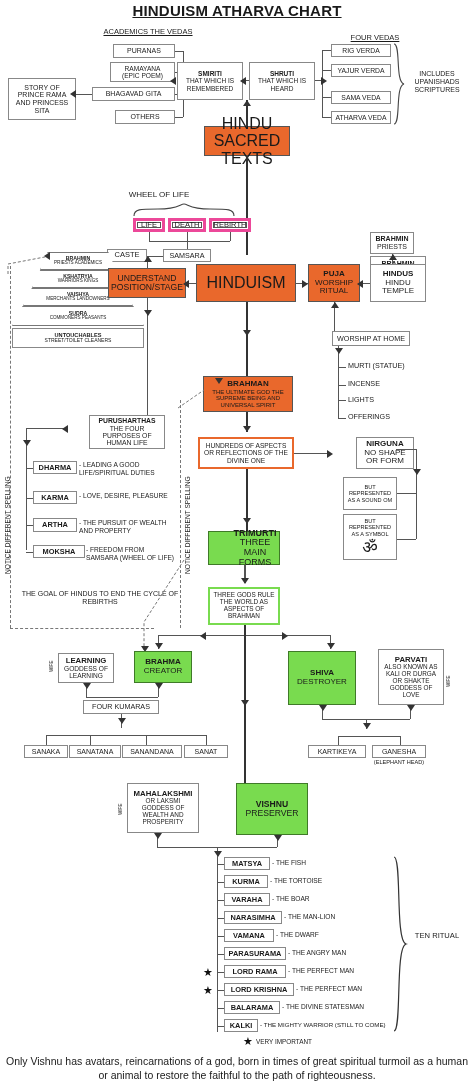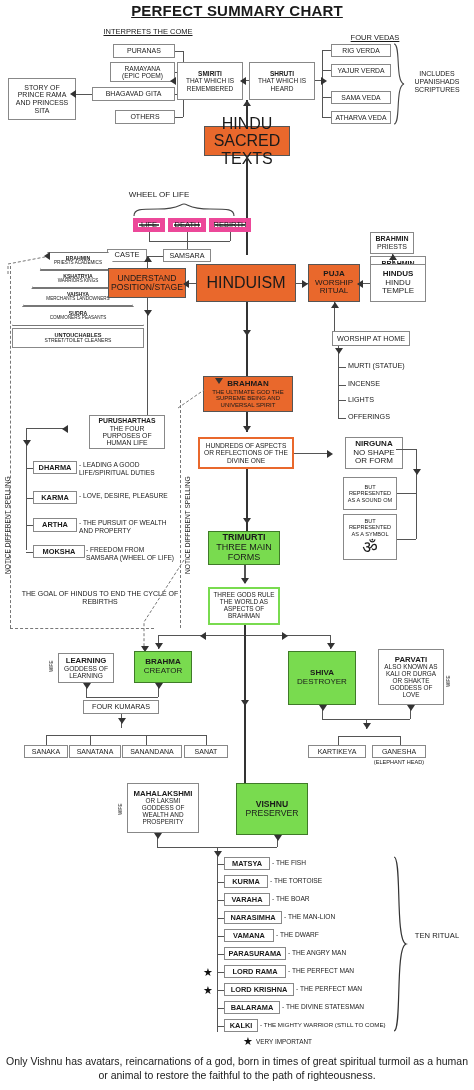--- a/index.html
+++ b/index.html
@@ -15,21 +15,21 @@
     position:absolute; display:flex; flex-direction:column;
     align-items:center; justify-content:center; text-align:center;
     border:1px solid #888; background:#fff; line-height:1.08;
     padding:1px 2px;
   }
   .node .ttl{ font-weight:bold; }
   .orange{ background:#E9682C; border:1px solid #555; }
   .orange-out{ background:#fff; border:2px solid #E9682C; }
   .green{ background:#79DB4F; border:1px solid #3f7a28; }
   .green-out{ background:#fff; border:2px solid #79DB4F; }
-  .dbl{ border:5px solid #ec4899; box-shadow:0 0 0 1px #fff inset, 0 0 0 2px #555 inset; }
+  .dbl{ border:3px solid #ec4899; box-shadow:0 0 0 1px #fff inset, 0 0 0 2px #555 inset; }
 
   
   .lbl{ position:absolute; text-align:center; line-height:1.15; }
   .ul{ text-decoration:underline; }
 
   
   .ln{ position:absolute; background:#555; }
   .h{ height:1px; }
   .v{ width:1px; }
   .ln.thick{ background:#333; }
@@ -67,23 +67,23 @@
   .t3{ left:11px; top:36px; width:110px; height:18px; clip-path:polygon(8% 0,92% 0,100% 100%,0 100%); }
   .t4{ left:0;  top:54px; width:132px; height:20px; clip-path:polygon(8% 0,92% 0,100% 100%,0 100%); }
 
   .brace{ position:absolute; font-size:10px; color:#333; }
 </style>
 </head>
 <body>
 
 <div id="stage">
 
-  <div id="title">PERFECT SUMMARY CHART</div>
-
-  <div class="lbl ul" style="left:78px; top:28px; width:140px; font-size:7.5px;">INTERPRETS THE COME</div>
+  <div id="title">HINDUISM ATHARVA CHART</div>
+
+  <div class="lbl ul" style="left:78px; top:28px; width:140px; font-size:7.5px;">ACADEMICS THE VEDAS</div>
   <div class="lbl ul" style="left:330px; top:34px; width:90px; font-size:7.5px;">FOUR VEDAS</div>
 
   <div class="node" style="left:113px; top:44px; width:62px; height:14px; font-size:7px;">
     <span>PURANAS</span>
     </div>
   <div class="node" style="left:110px; top:62px; width:65px; height:20px; font-size:6.6px;">
     <span>RAMAYANA</span>
     <span>(EPIC POEM)</span>
     </div>
   <div class="node" style="left:92px; top:87px; width:83px; height:14px; font-size:7px;">
@@ -285,21 +285,21 @@
   <div class="ln v thick" style="left:246px; top:412px; height:20px; width:2px;"></div>
   <div class="arw down" style="left:243px; top:426px;"></div>
 
   <div class="node orange-out" style="left:198px; top:437px; width:96px; height:32px; font-size:6.6px;">
     <span>HUNDREDS OF ASPECTS OR REFLECTIONS OF THE DIVINE ONE</span>
     </div>
 
   <div class="ln h" style="left:294px; top:453px; width:36px;"></div>
   <div class="arw right" style="left:327px; top:450px;"></div>
 
-  <div class="node" style="left:345px; top:437px; width:58px; height:32px; font-size:8px;">
+  <div class="node" style="left:356px; top:437px; width:58px; height:32px; font-size:8px;">
     <span class="ttl">NIRGUNA</span>
     <span>NO SHAPE OR FORM</span>
     </div>
   <div class="node" style="left:343px; top:477px; width:54px; height:33px; font-size:5.6px;">
     <span>BUT REPRESENTED AS A SOUND OM</span>
     </div>
   <div class="node" style="left:343px; top:514px; width:54px; height:46px; font-size:5.6px;">
     <span>BUT REPRESENTED AS A SYMBOL</span>
     <span style="font-size:17px; line-height:1; margin-top:2px;">ॐ</span>
     </div>
@@ -356,21 +356,21 @@
     <path d="M44 0 L4 62 L4 90" stroke="#777" stroke-width="1" fill="none" stroke-dasharray="3,2"></path>
   </svg>
   <div class="arw down" style="left:141px; top:646px;"></div>
   <svg style="position:absolute; left:176px; top:388px;" width="32" height="22">
     <path d="M2 20 L28 2" stroke="#777" stroke-width="1" fill="none" stroke-dasharray="3,2"></path>
   </svg>
 
   <div class="ln v thick" style="left:246px; top:469px; height:62px; width:2px;"></div>
   <div class="arw down" style="left:243px; top:518px;"></div>
 
-  <div class="node green" style="left:208px; top:531px; width:72px; height:34px; font-size:9px;">
+  <div class="node green" style="left:208px; top:531px; width:72px; height:34px; font-size:9px;padding-left:24px;">
     <span class="ttl">TRIMURTI</span>
     <span>THREE MAIN FORMS</span>
     </div>
   <div class="ln v" style="left:244px; top:565px; height:18px; width:2px;"></div>
   <div class="arw down" style="left:241px; top:578px;"></div>
 
   <div class="node green-out" style="left:208px; top:587px; width:72px; height:38px; font-size:6.4px;">
     <span>THREE GODS RULE THE WORLD AS ASPECTS OF BRAHMAN</span>
     </div>
 

